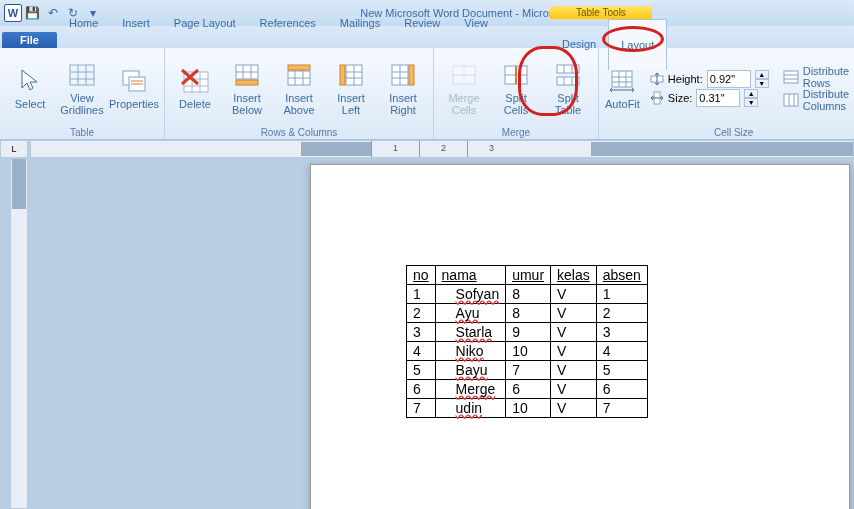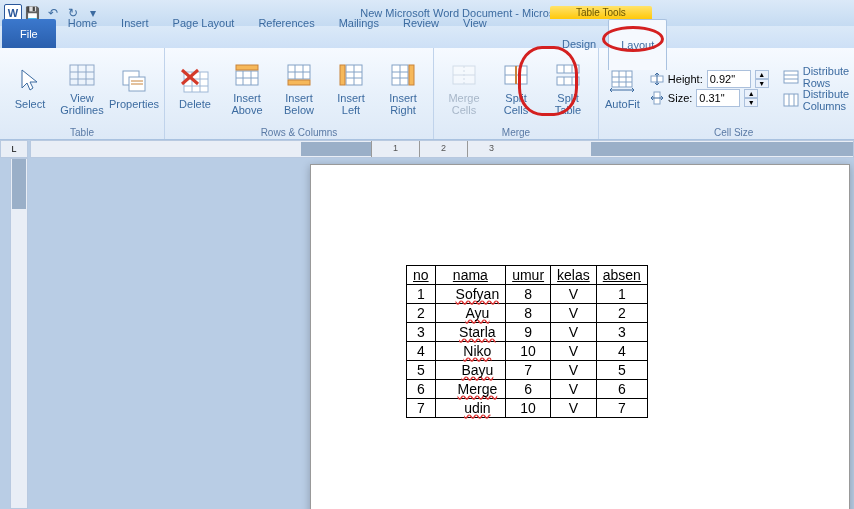--- a/index.html
+++ b/index.html
@@ -7,21 +7,21 @@
 
 
 .titlebar { height: 26px; background: linear-gradient(#dbe9f8,#c5dbf2); display: flex; align-items: center; font-size: 11px; }
 .qat { display: flex; align-items: center; gap: 2px; padding-left: 4px; }
 .wicon { width: 18px; height: 18px; background: #fff; border: 1px solid #2a579a; display: flex; align-items: center; justify-content: center; color: #2a579a; font-weight: bold; font-size: 11px; border-radius: 2px; }
 .qbtn { width: 18px; height: 18px; display: flex; align-items: center; justify-content: center; color: #3c6ba0; font-size: 12px; }
 .title { flex: 1; text-align: center; color: #3c6ba0; }
 
 
 .tabs { height: 22px; background: linear-gradient(#dbe9f8,#cde0f6); display: flex; align-items: end; font-size: 11px; position: relative; }
-.file-tab { background: linear-gradient(#3b78cd,#2a5fad); color: #fff; padding: 3px 18px; margin-left: 2px; border-radius: 2px 2px 0 0; height: 29px; display: flex; align-items: center; }
+.file-tab { background: linear-gradient(#3b78cd,#2a5fad); color: #fff; padding: 3px 18px; margin-left: 2px; border-radius: 2px 2px 0 0; height: 16px; display: flex; align-items: center; font-weight: bold; }
 .tab { padding: 19px 12px; color: #3c6ba0; cursor: pointer; }
 .tab.active { background: #f5f9fe; border: 1px solid #a9c2e0; border-bottom: none; border-radius: 2px 2px 0 0; }
 .context-tabs { position: absolute; left: 550px; top: -20px; display: flex; flex-direction: column; align-items: flex-start; }
 .context-label { background: linear-gradient(#ffe36b,#ffc80a); color: #6b5600; font-size: 10px; padding: 1px 26px; border-radius: 2px 2px 0 0; }
 .context-row { display: flex; }
 
 
 .ribbon { height: 92px; background: linear-gradient(#f6faff,#e8f1fb,#dde9f7); border-bottom: 1px solid #a9c2e0; display: flex; font-size: 11px; }
 .group { border-right: 1px solid #c0d3eb; display: flex; flex-direction: column; padding: 2px 6px 0; }
 .group-body { flex: 1; display: flex; align-items: center; gap: 4px; }
@@ -43,21 +43,21 @@
 .hruler { position: absolute; top: 0; left: 30px; right: 0; height: 18px; background: #e9eef6; border: 1px solid #b8c9e0; display: flex; }
 .hruler .dark { position: absolute; top: 1px; left: 270px; width: 70px; height: 14px; background: #9aafc8; }
 .hruler .dark2 { position: absolute; top: 1px; left: 560px; right: 0; height: 14px; background: #9aafc8; }
 .hruler-ticks { position: absolute; left: 340px; top: 0; display: flex; font-size: 9px; color: #555; }
 .hruler-ticks span { width: 48px; text-align: center; border-left: 1px solid #999; height: 16px; padding-top: 2px; }
 .vruler { position: absolute; top: 18px; left: 10px; width: 18px; bottom: 0; background: #e9eef6; border: 1px solid #b8c9e0; }
 .vruler .dark { position: absolute; left: 1px; top: 0; width: 14px; height: 50px; background: #9aafc8; }
 .lbox { position: absolute; top: 0; left: 0; width: 28px; height: 18px; background: #e9eef6; border: 1px solid #b8c9e0; font-size: 9px; text-align: center; line-height: 16px; }
 .page { position: absolute; top: 24px; left: 310px; width: 540px; height: 440px; background: #fff; box-shadow: 0 2px 8px rgba(0,0,0,0.25); border: 1px solid #999; }
 .doctable { position: absolute; top: 100px; left: 95px; border-collapse: collapse; font-family: Calibri, sans-serif; font-size: 14px; }
-.doctable th, .doctable td { border: 1px solid #000; padding: 0 6px; text-align: center; font-weight: normal; height: 19px; }
+.doctable th, .doctable td { border: 1px solid #000; padding: 0 6px; text-align: left; font-weight: normal; height: 19px; }
 .doctable th { text-decoration: underline; color: #000; }
 .doctable td.u { text-decoration: underline wavy #d33; text-decoration-skip-ink: none; padding-left: 20px; }
 
 
 svg { display: block; }
 
 
 .anno { position: absolute; border: 3px solid #d42020; border-radius: 50%/50%; pointer-events: none; }
 </style>
 </head>
@@ -143,40 +143,40 @@
               <line x1="20" y1="4" x2="20" y2="24" stroke="#9fb8d6"></line>
               <line x1="2" y1="2" x2="18" y2="16" stroke="#d43a2a" stroke-width="3"></line>
               <line x1="18" y1="2" x2="2" y2="16" stroke="#d43a2a" stroke-width="3"></line>
             </svg>
         </span>
         <span>Delete</span>
       </div>
       <div class="big">
         <span class="ic">
           <svg width="26" height="24">
+              <rect x="2" y="2" width="22" height="14" fill="#fff" stroke="#83a2c6"></rect>
+              <line x1="2" y1="9" x2="24" y2="9" stroke="#83a2c6"></line>
+              <line x1="9" y1="2" x2="9" y2="16" stroke="#83a2c6"></line>
+              <line x1="17" y1="2" x2="17" y2="16" stroke="#83a2c6"></line>
+              <rect x="2" y="17" width="22" height="5" fill="#f6b85a" stroke="#c8833a"></rect>
+            </svg>
+        </span>
+        <span>Insert Below</span>
+      </div>
+      <div class="big">
+        <span class="ic">
+          <svg width="26" height="24">
               <rect x="2" y="8" width="22" height="14" fill="#fff" stroke="#83a2c6"></rect>
               <line x1="2" y1="15" x2="24" y2="15" stroke="#83a2c6"></line>
               <line x1="9" y1="8" x2="9" y2="22" stroke="#83a2c6"></line>
               <line x1="17" y1="8" x2="17" y2="22" stroke="#83a2c6"></line>
               <rect x="2" y="2" width="22" height="5" fill="#f6b85a" stroke="#c8833a"></rect>
             </svg>
         </span>
         <span>Insert Above</span>
-      </div>
-      <div class="big">
-        <span class="ic">
-          <svg width="26" height="24">
-              <rect x="2" y="2" width="22" height="14" fill="#fff" stroke="#83a2c6"></rect>
-              <line x1="2" y1="9" x2="24" y2="9" stroke="#83a2c6"></line>
-              <line x1="9" y1="2" x2="9" y2="16" stroke="#83a2c6"></line>
-              <line x1="17" y1="2" x2="17" y2="16" stroke="#83a2c6"></line>
-              <rect x="2" y="17" width="22" height="5" fill="#f6b85a" stroke="#c8833a"></rect>
-            </svg>
-        </span>
-        <span>Insert Below</span>
       </div>
       <div class="big">
         <span class="ic">
           <svg width="26" height="24">
               <rect x="8" y="2" width="16" height="20" fill="#fff" stroke="#83a2c6"></rect>
               <line x1="8" y1="9" x2="24" y2="9" stroke="#83a2c6"></line>
               <line x1="8" y1="15" x2="24" y2="15" stroke="#83a2c6"></line>
               <line x1="16" y1="2" x2="16" y2="22" stroke="#83a2c6"></line>
               <rect x="2" y="2" width="5" height="20" fill="#f6b85a" stroke="#c8833a"></rect>
             </svg>

